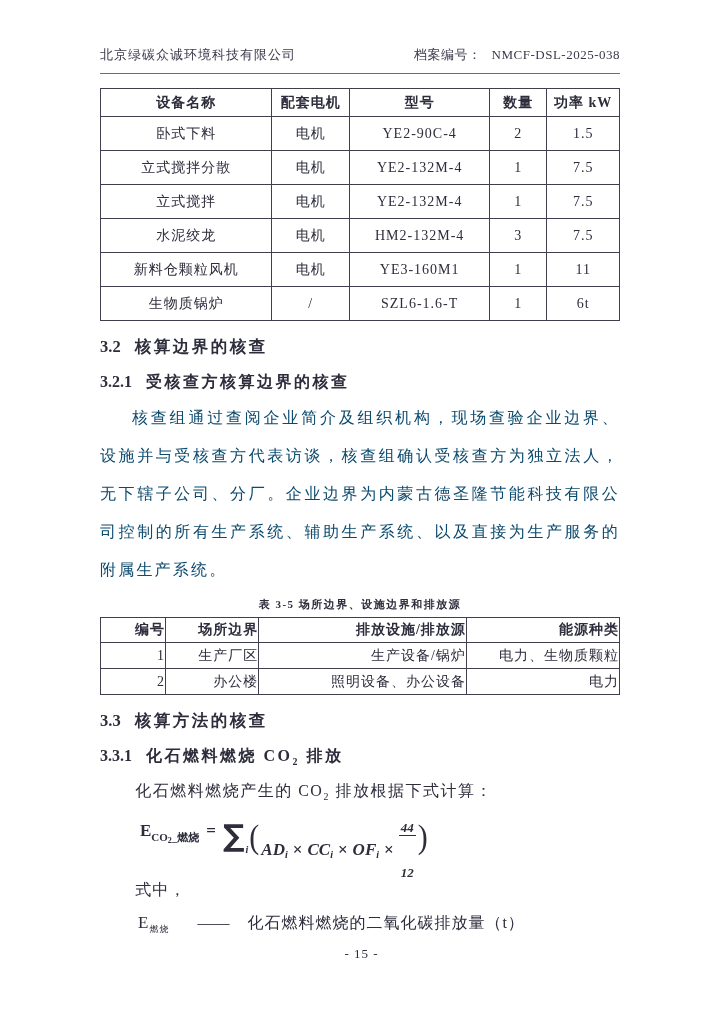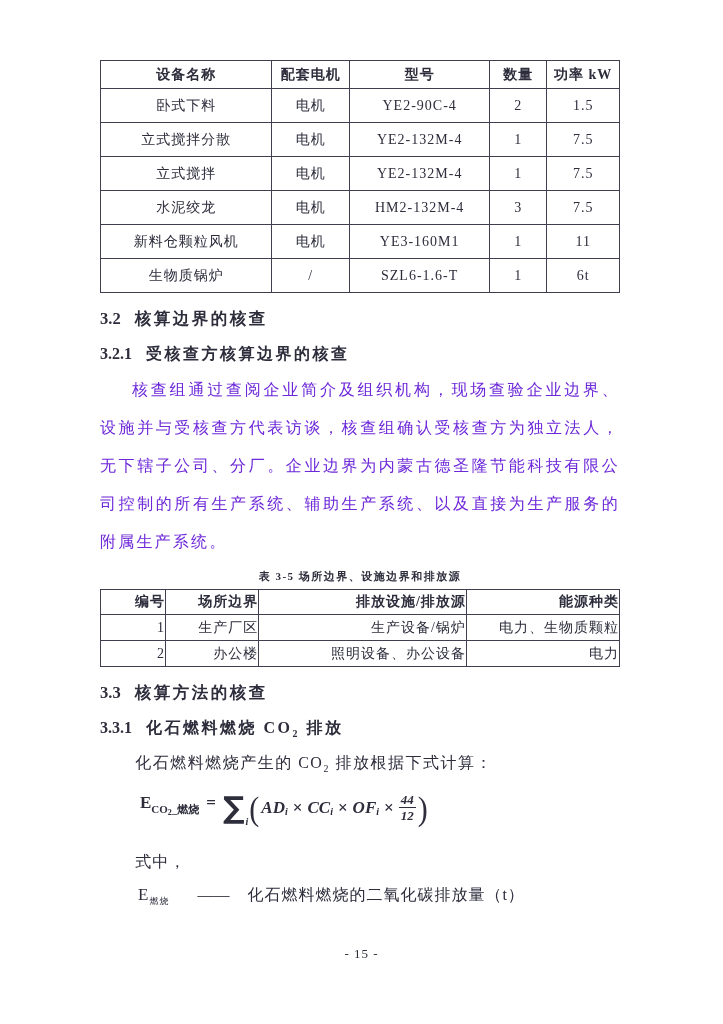--- a/index.html
+++ b/index.html
@@ -39,62 +39,68 @@
 
   
   .h2 { margin-top:15px; font-size:16.5px; font-weight:bold; letter-spacing:1px; }
   .h3 { margin-top:14px; font-size:16px; font-weight:bold; letter-spacing:1px; }
   .h2 .num, .h3 .num { margin-right:14px; letter-spacing:0; }
   .h2 .ttl, .h3 .ttl { letter-spacing:2.5px; }
 
   
   .para {
     margin-top:6px; font-size:16px; line-height:38px; text-align:justify;
-    text-indent:2em; letter-spacing:2.2px; color:#6d28d9;
+    text-indent:2em; letter-spacing:2.2px; color:#0c4a6e;
   }
   .caption { margin-top:8px; text-align:center; font-weight:bold; font-size:11px; letter-spacing:1.5px; }
   .intro { margin-top:10px; font-size:16px; line-height:28px; text-indent:2.2em; letter-spacing:1.5px; }
   sub { font-size:0.62em; }
 
   
   .formula {
     margin-top:10px; padding-left:40px; display:flex; align-items:flex-start;
     font-size:17px; font-weight:bold; height:48px;
   }
   .formula .lhs-sub { font-size:11px; font-weight:bold; position:relative; top:5px; }
   .formula .lhs-sub .subsub { font-size:8px; position:relative; top:2px; }
   .formula .eq { margin:0 7px; }
   .sigma-wrap { display:inline-flex; align-items:flex-end; margin-right:2px; }
   .sigma { font-size:30px; font-weight:bold; line-height:30px; font-family:"DejaVu Sans","Liberation Sans",sans-serif; }
   .sigma-sub { font-size:10px; font-style:italic; position:relative; top:4px; left:1px; }
   .paren { font-size:30px; font-weight:400; line-height:30px; transform:scaleY(1.15); display:inline-block; }
   .terms { display:inline-flex; align-items:center; font-style:italic; font-weight:bold; padding:0 2px; }
   .terms .t-sub { font-size:10px; position:relative; top:4px; font-style:italic; }
   .terms .times { font-style:normal; margin:0 5px; font-weight:bold; }
-  .frac { display:inline-flex; flex-direction:column; align-items:center; font-style:italic; font-weight:bold; font-size:13px; line-height:13px; }
+  .frac { display:inline-flex; flex-direction:column; align-items:center; font-style:italic; font-weight:bold; font-size:13px; line-height:13px;gap:29px; }
   .frac .num { border-bottom:1.2px solid #2d2d3c; padding:0 2px 1px; }
   .frac .den { padding-top:1px; }
 
   .where { margin-top:8px; font-size:16px; text-indent:2.2em; letter-spacing:1px; line-height:26px; }
   .defline { margin-top:6px; padding-left:38px; font-size:16px; display:flex; align-items:flex-start; letter-spacing:1px; line-height:28px; }
   .defline .sym { font-size:17px; }
   .defline .sym-sub { font-size:9px; position:relative; top:4px; }
   .defline .dash { margin:0 18px 0 28px; letter-spacing:0; }
 
   .page-num {
     position:absolute; bottom:62px; left:0; width:100%;
     text-align:center; font-size:13px; color:#2d2d3c; letter-spacing:1px;
   }
 </style>
 </head>
 <body>
 
 <div class="page">
   <div class="content">
 
+    <div class="doc-header">
+      <span>北京绿碳众诚环境科技有限公司</span>
+      <span class="right">
+        <span>档案编号：</span><span class="archive-num">NMCF-DSL-2025-038</span>
+      </span>
+    </div>
 
     <table class="equip-table">
       <colgroup>
         <col style="width:33%">
           <col style="width:15%">
           <col style="width:27%">
           <col style="width:11%">
           <col style="width:14%">
       </colgroup>
       <tbody>

